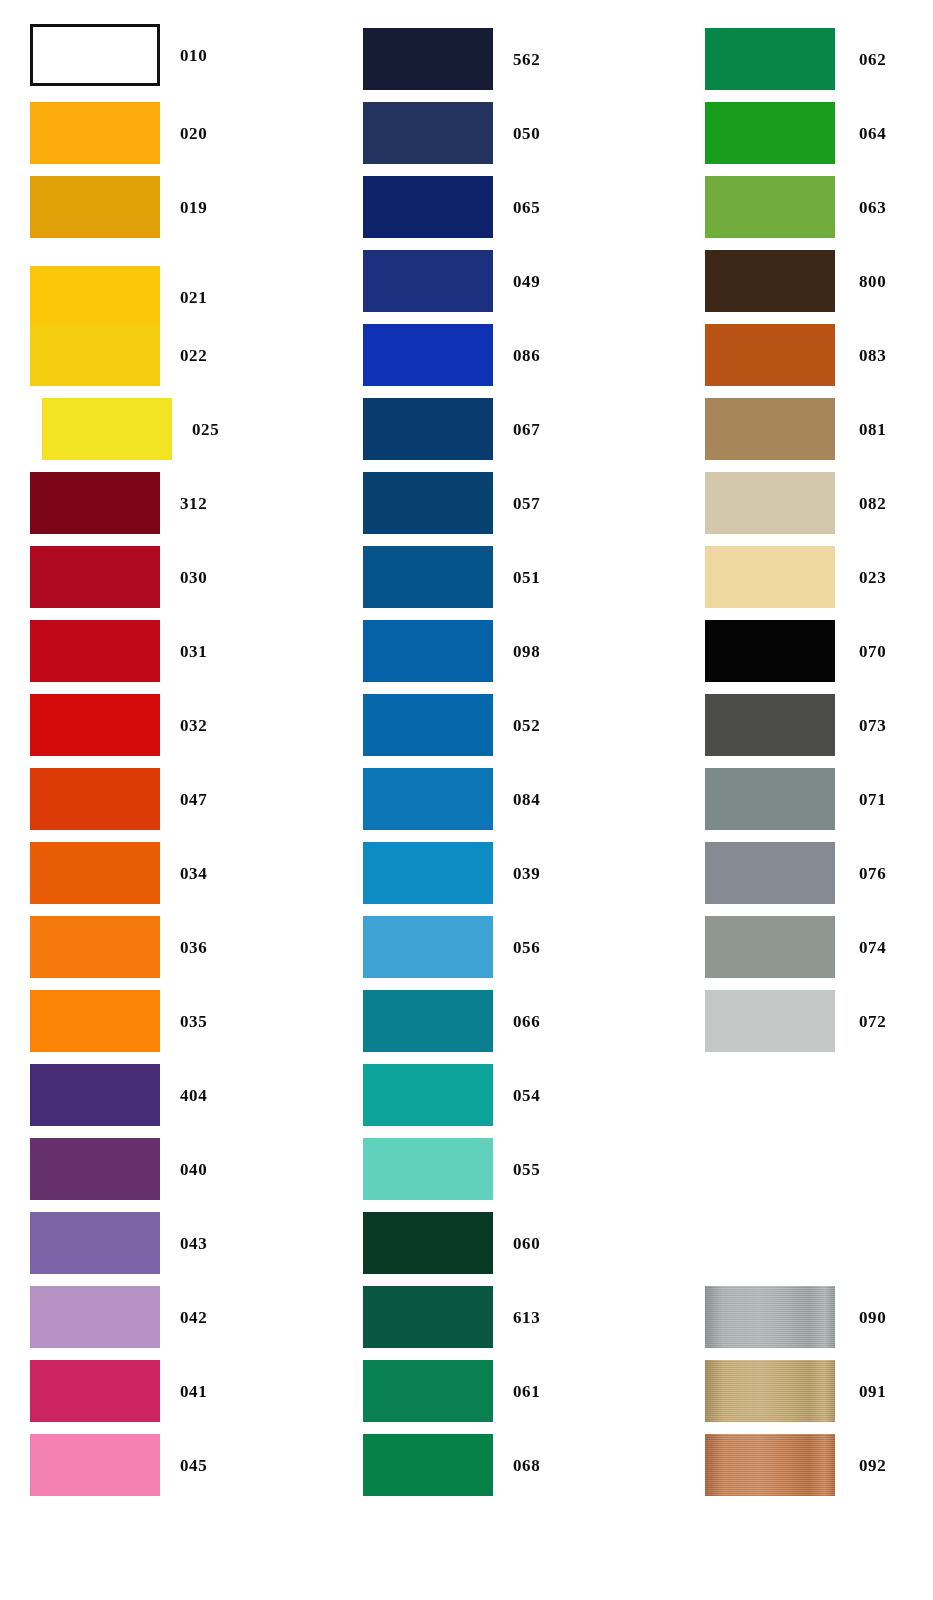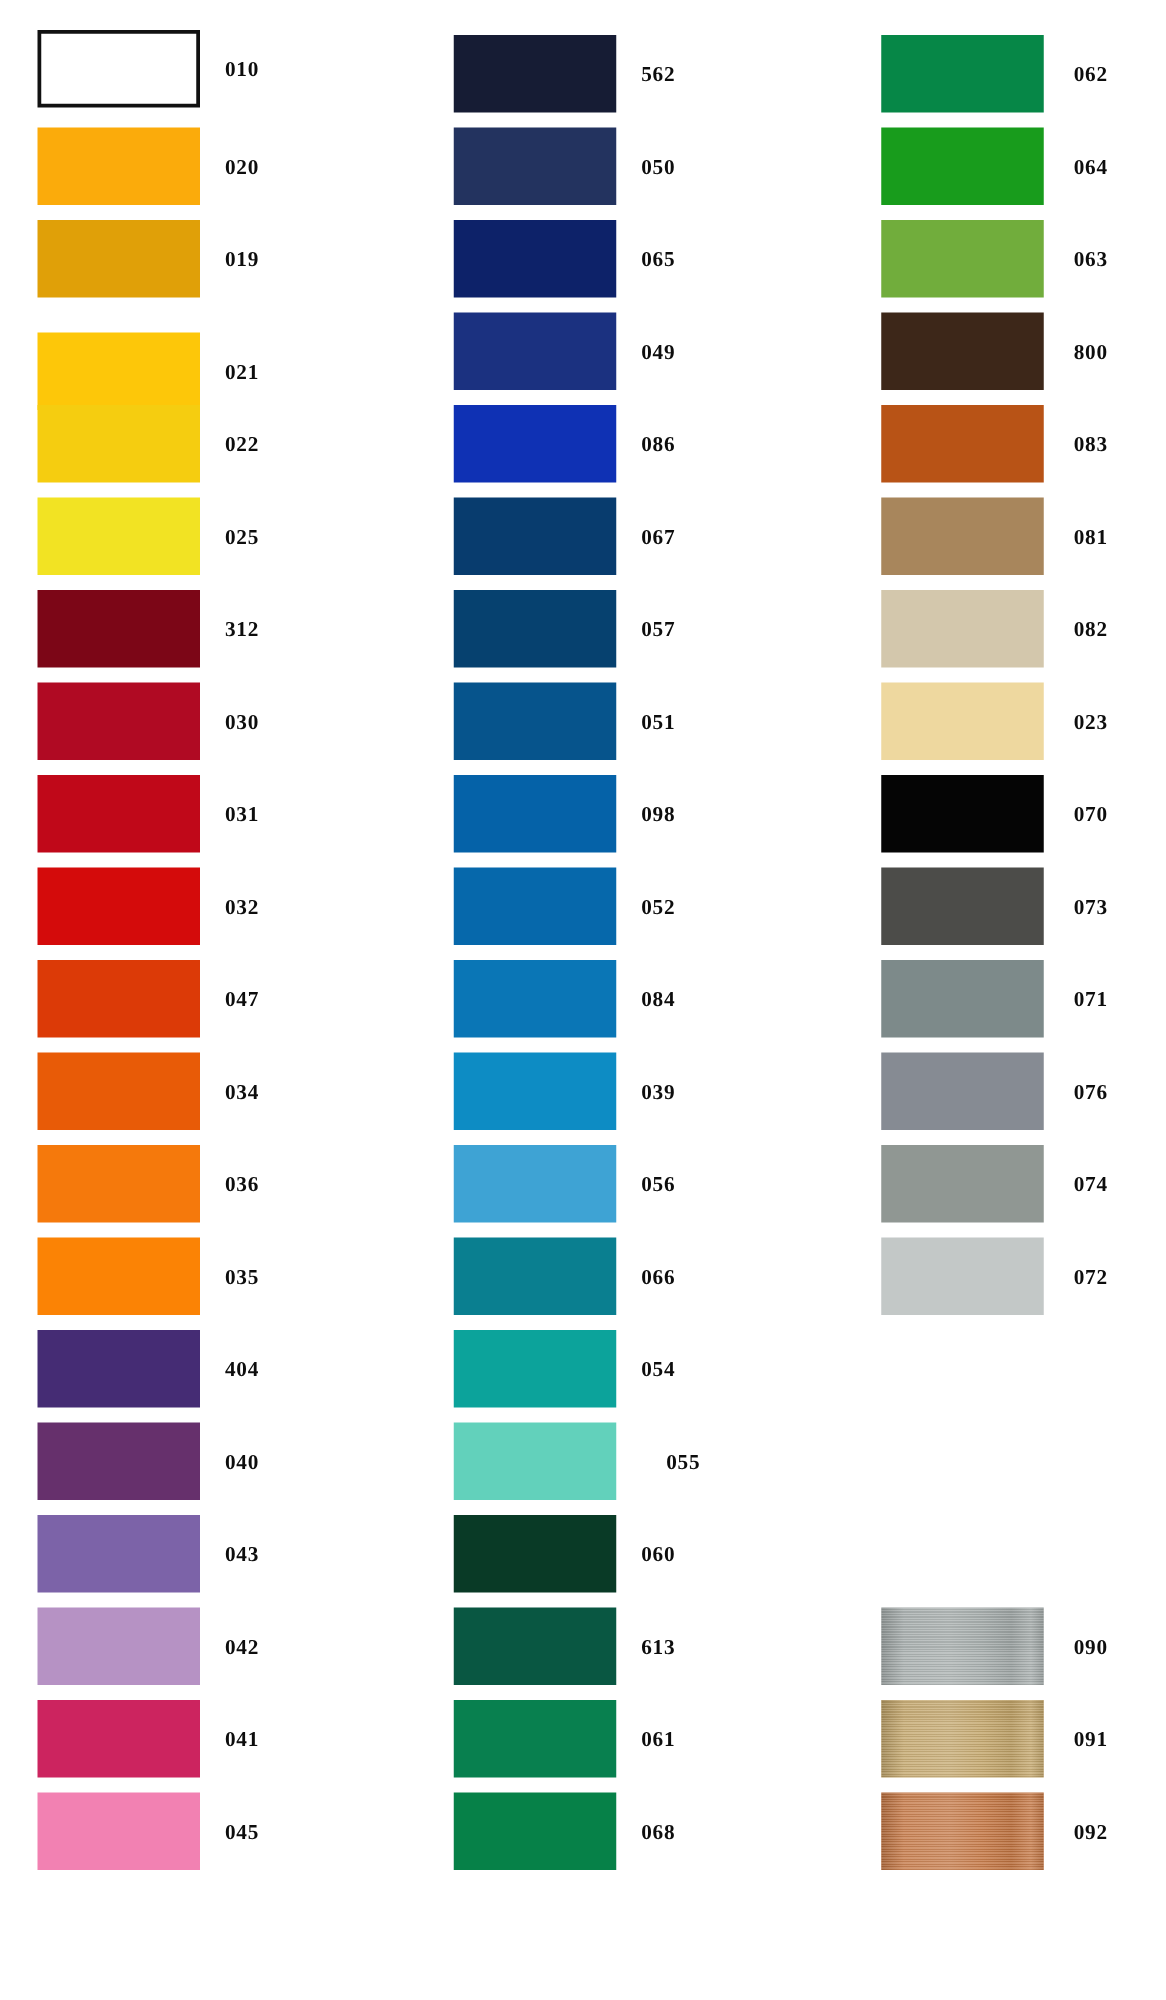--- a/index.html
+++ b/index.html
@@ -111,21 +111,21 @@
         <div class="label">019</div>
       </div>
       <div class="row" style="top: 266px;">
         <div class="swatch" style="background: rgb(253, 199, 9);"></div>
         <div class="label">021</div>
       </div>
       <div class="row" style="top: 324px;">
         <div class="swatch" style="background: rgb(245, 205, 16);"></div>
         <div class="label">022</div>
       </div>
-      <div class="row" style="top: 398px;">
+      <div class="row" style="top: 398px; padding-left: 12px;">
         <div class="swatch" style="background: rgb(242, 227, 35);"></div>
         <div class="label">025</div>
       </div>
       <div class="row" style="top: 472px;">
         <div class="swatch" style="background: rgb(124, 6, 23);"></div>
         <div class="label">312</div>
       </div>
       <div class="row" style="top: 546px;">
         <div class="swatch" style="background: rgb(176, 10, 35);"></div>
         <div class="label">030</div>
@@ -233,21 +233,21 @@
         <div class="label">056</div>
       </div>
       <div class="row" style="top: 990px;">
         <div class="swatch" style="background: rgb(10, 127, 144);"></div>
         <div class="label">066</div>
       </div>
       <div class="row" style="top: 1064px;">
         <div class="swatch" style="background: rgb(12, 163, 155);"></div>
         <div class="label">054</div>
       </div>
-      <div class="row" style="top: 1138px; gap: 20px;">
+      <div class="row" style="top: 1138px;">
         <div class="swatch" style="background: rgb(98, 209, 187);"></div>
         <div class="label">055</div>
       </div>
       <div class="row" style="top: 1212px;">
         <div class="swatch" style="background: rgb(9, 58, 38);"></div>
         <div class="label">060</div>
       </div>
       <div class="row" style="top: 1286px;">
         <div class="swatch" style="background: rgb(9, 87, 66);"></div>
         <div class="label">613</div>

